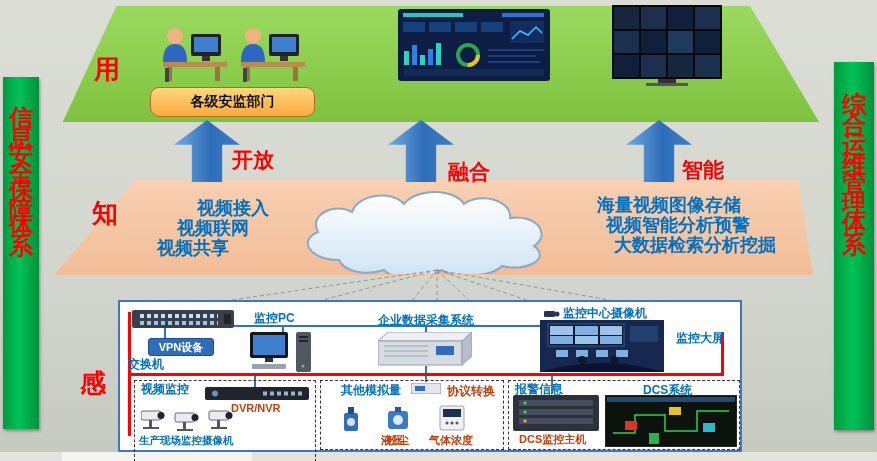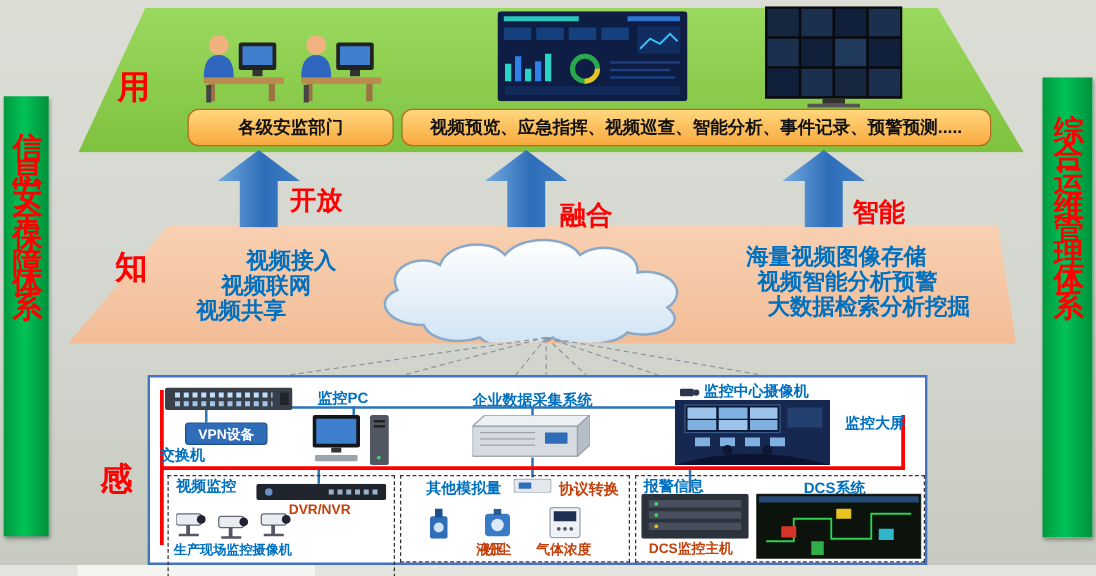--- a/index.html
+++ b/index.html
@@ -146,23 +146,20 @@
       <rect x="83" y="50" width="25" height="22" fill="#1b2f4e"></rect>
     <rect x="46" y="74" width="18" height="4" fill="#333"></rect>
       <rect x="34" y="78" width="42" height="3" fill="#555"></rect>
   </svg>
 
   <div class="abs tag" style="left:94px;top:56px;">用</div>
 
   <div class="abs pill" style="left:150px;top:87px;width:163px;height:28px;">
     <span>各级安监部门</span>
   </div>
-  <div class="abs pill" style="left:321px;top:87px;width:470px;height:28px;">
-    <span>视频预览、应急指挥、视频巡查、智能分析、事件记录、预警预测.....</span>
-  </div>
 
   <div class="abs up-arrow" style="left:174px;top:120px;"></div>
   <div class="abs up-arrow" style="left:388px;top:120px;"></div>
   <div class="abs up-arrow" style="left:626px;top:120px;"></div>
   <div class="abs arrow-lbl" style="left:232px;top:146px;">开放</div>
   <div class="abs arrow-lbl" style="left:448px;top:158px;">融合</div>
   <div class="abs arrow-lbl" style="left:682px;top:156px;">智能</div>
 
   <div class="abs tag" style="left:92px;top:200px;">知</div>
 

